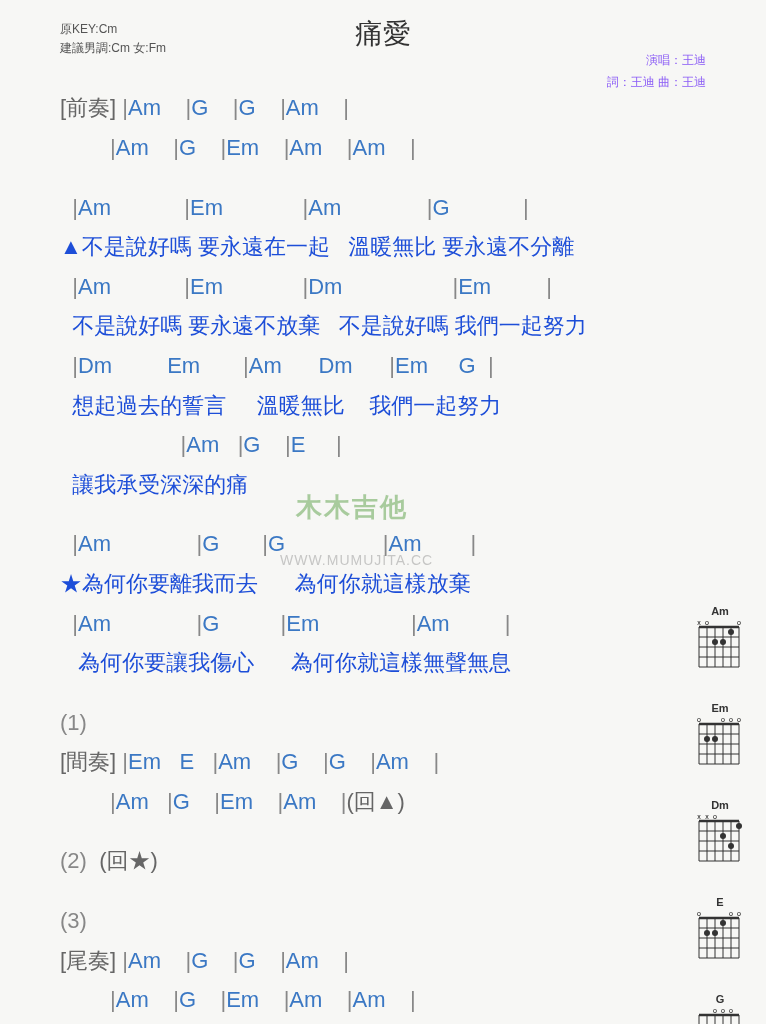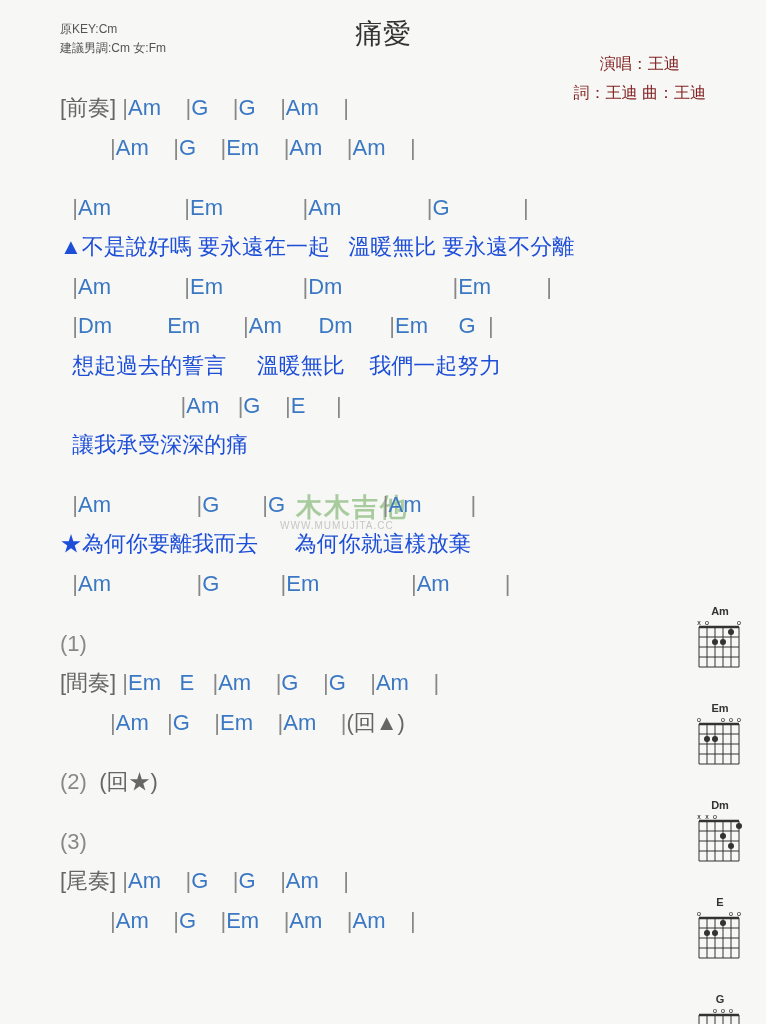--- a/index.html
+++ b/index.html
@@ -26,23 +26,23 @@
     top: -5px;
     left: 50%;
     transform: translateX(-50%);
     font-size: 28px;
     color: #333;
   }
   .credits {
     position: absolute;
     right: 0;
     top: 30px;
-    font-size: 16px;
-    color: #7f1d1d;
-    text-align: center;
+    font-size: 12px;
+    color: #8b5cf6;
+    text-align: right;
     line-height: 1.8;
   }
   .section { margin-bottom: 20px; }
   .chord-line {
     font-size: 22px;
     line-height: 1.8;
     white-space: pre;
     color: #888;
   }
   .chord { color: #3b78c4; font-weight: 500; }
@@ -56,22 +56,22 @@
     font-size: 26px;
     color: rgba(90,160,70,0.5);
     font-weight: bold;
     z-index: 0;
     letter-spacing: 2px;
     margin-left: 16px;
   }
   .watermark-sub {
     position: absolute;
     left: 280px;
-    top: 520px;
-    font-size: 10px;
+    top: 552px;
+    font-size: 14px;
     color: rgba(150,150,150,0.5);
     letter-spacing: 1px;
   }
   .content { position: relative; z-index: 1; }
   .chord-diagrams {
     position: absolute;
     right: 20px;
     top: 605px;
     display: flex;
     flex-direction: column;
@@ -119,30 +119,32 @@
 
     <div class="section">
       <div class="chord-line"><span class="label">[前奏]</span> <span class="bar">|</span><span class="chord">Am</span>    <span class="bar">|</span><span class="chord">G</span>    <span class="bar">|</span><span class="chord">G</span>    <span class="bar">|</span><span class="chord">Am</span>    <span class="bar">|</span></div>
       <div class="chord-line indent"><span class="bar">|</span><span class="chord">Am</span>    <span class="bar">|</span><span class="chord">G</span>    <span class="bar">|</span><span class="chord">Em</span>    <span class="bar">|</span><span class="chord">Am</span>    <span class="bar">|</span><span class="chord">Am</span>    <span class="bar">|</span></div>
     </div>
 
     <div class="section">
       <div class="chord-line">  <span class="bar">|</span><span class="chord">Am</span>            <span class="bar">|</span><span class="chord">Em</span>             <span class="bar">|</span><span class="chord">Am</span>              <span class="bar">|</span><span class="chord">G</span>            <span class="bar">|</span></div>
       <div class="chord-line"><span class="lyric">▲不是說好嗎 要永遠在一起</span>   <span class="lyric">溫暖無比 要永遠不分離</span></div>
       <div class="chord-line">  <span class="bar">|</span><span class="chord">Am</span>            <span class="bar">|</span><span class="chord">Em</span>             <span class="bar">|</span><span class="chord">Dm</span>                  <span class="bar">|</span><span class="chord">Em</span>         <span class="bar">|</span></div>
+      <div class="chord-line">  <span class="lyric">不是說好嗎 要永遠不放棄</span>   <span class="lyric">不是說好嗎 我們一起努力</span></div>
       <div class="chord-line">  <span class="bar">|</span><span class="chord">Dm</span>         <span class="chord">Em</span>       <span class="bar">|</span><span class="chord">Am</span>      <span class="chord">Dm</span>      <span class="bar">|</span><span class="chord">Em</span>     <span class="chord">G</span>  <span class="bar">|</span></div>
       <div class="chord-line">  <span class="lyric">想起過去的誓言</span>     <span class="lyric">溫暖無比</span>    <span class="lyric">我們一起努力</span></div>
       <div class="chord-line extra-indent">     <span class="bar">|</span><span class="chord">Am</span>   <span class="bar">|</span><span class="chord">G</span>    <span class="bar">|</span><span class="chord">E</span>     <span class="bar">|</span></div>
       <div class="chord-line">  <span class="lyric">讓我承受深深的痛</span></div>
     </div>
 
     <div class="section">
       <div class="chord-line">  <span class="bar">|</span><span class="chord">Am</span>              <span class="bar">|</span><span class="chord">G</span>       <span class="bar">|</span><span class="chord">G</span>                <span class="bar">|</span><span class="chord">Am</span>        <span class="bar">|</span></div>
       <div class="chord-line"><span class="lyric">★為何你要離我而去</span>      <span class="lyric">為何你就這樣放棄</span></div>
       <div class="chord-line">  <span class="bar">|</span><span class="chord">Am</span>              <span class="bar">|</span><span class="chord">G</span>          <span class="bar">|</span><span class="chord">Em</span>               <span class="bar">|</span><span class="chord">Am</span>         <span class="bar">|</span></div>
+      <div class="chord-line">   <span class="lyric">為何你要讓我傷心</span>      <span class="lyric">為何你就這樣無聲無息</span></div>
     </div>
 
     <div class="section">
       <div class="chord-line">(1)</div>
       <div class="chord-line"><span class="label">[間奏]</span> <span class="bar">|</span><span class="chord">Em</span>   <span class="chord">E</span>   <span class="bar">|</span><span class="chord">Am</span>    <span class="bar">|</span><span class="chord">G</span>    <span class="bar">|</span><span class="chord">G</span>    <span class="bar">|</span><span class="chord">Am</span>    <span class="bar">|</span></div>
       <div class="chord-line indent"><span class="bar">|</span><span class="chord">Am</span>   <span class="bar">|</span><span class="chord">G</span>    <span class="bar">|</span><span class="chord">Em</span>    <span class="bar">|</span><span class="chord">Am</span>    <span class="bar">|</span><span class="label">(回▲)</span></div>
     </div>
 
     <div class="section">
       <div class="chord-line"><span>(2)</span>  <span class="label">(回★)</span></div>

